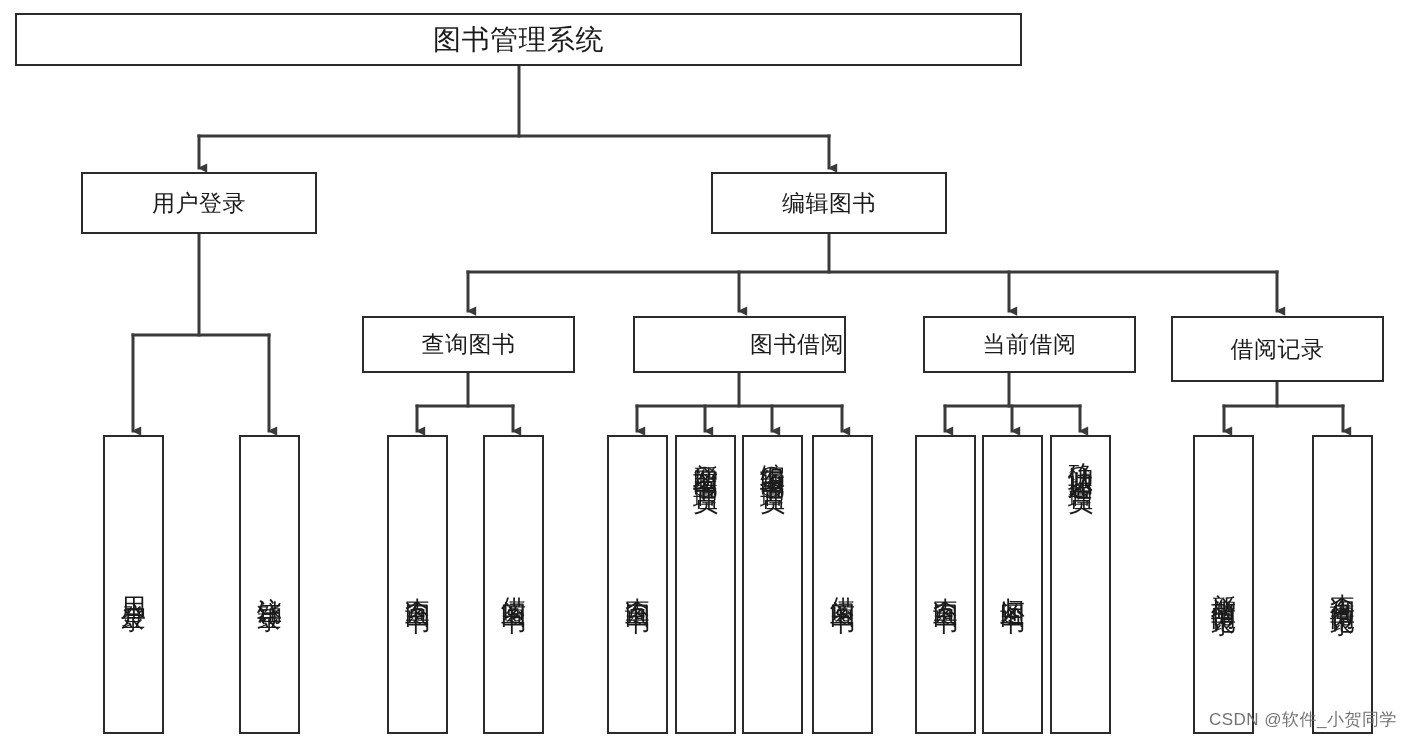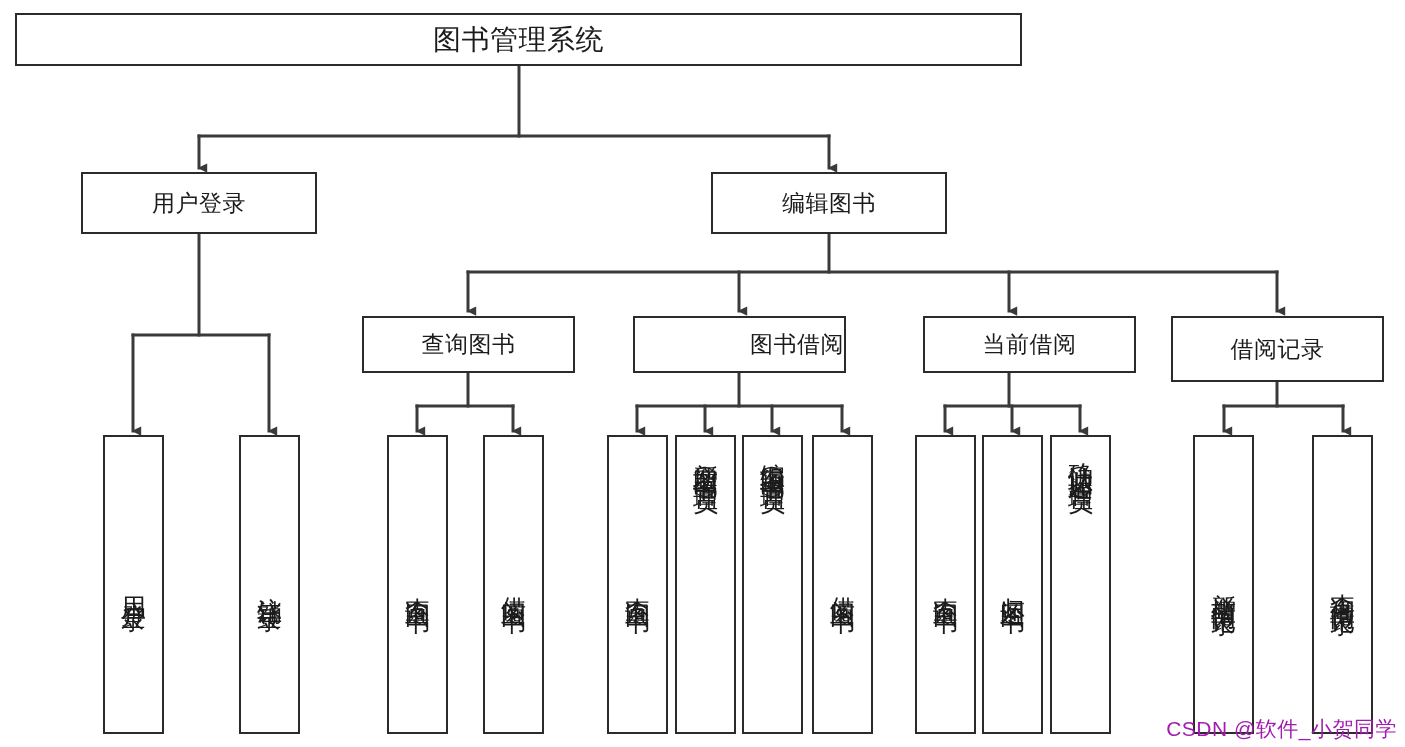--- a/index.html
+++ b/index.html
@@ -59,23 +59,23 @@
     letter-spacing:4px;
     white-space:nowrap;
   }
   
   .node.vert.centered{
     align-items:center;
     padding-top:0;
   }
   .watermark{
     position:absolute;
-    right:8px;bottom:4px;
-    font-size:21px;
-    color:#a21caf;
+    right:8px;bottom:16px;
+    font-size:17px;
+    color:#737373;
     letter-spacing:0.5px;
     z-index:5;
     white-space:nowrap;
   }
 </style>
 </head>
 <body>
 
 <div id="diagram">
 

